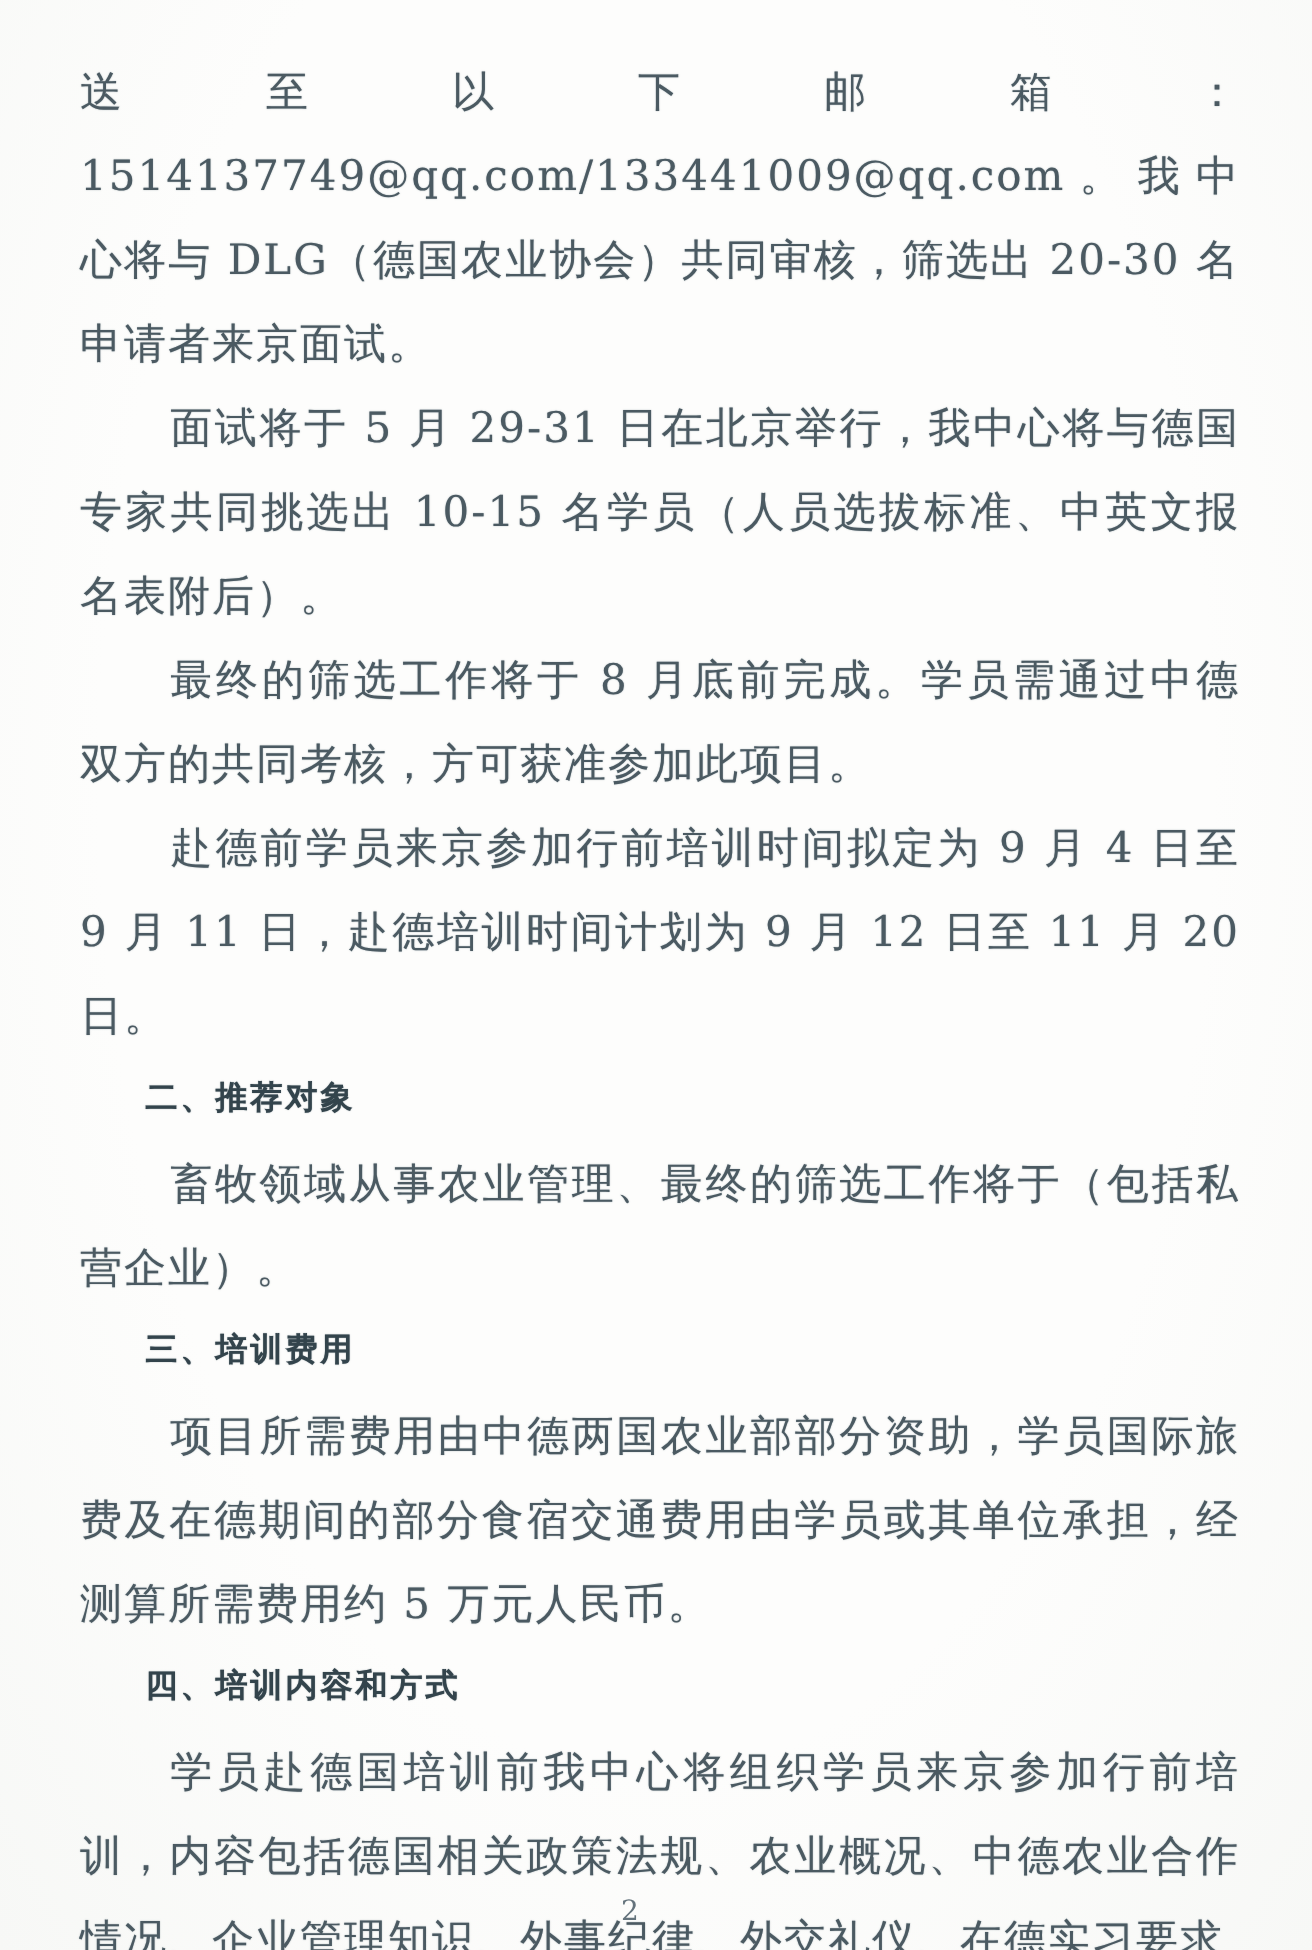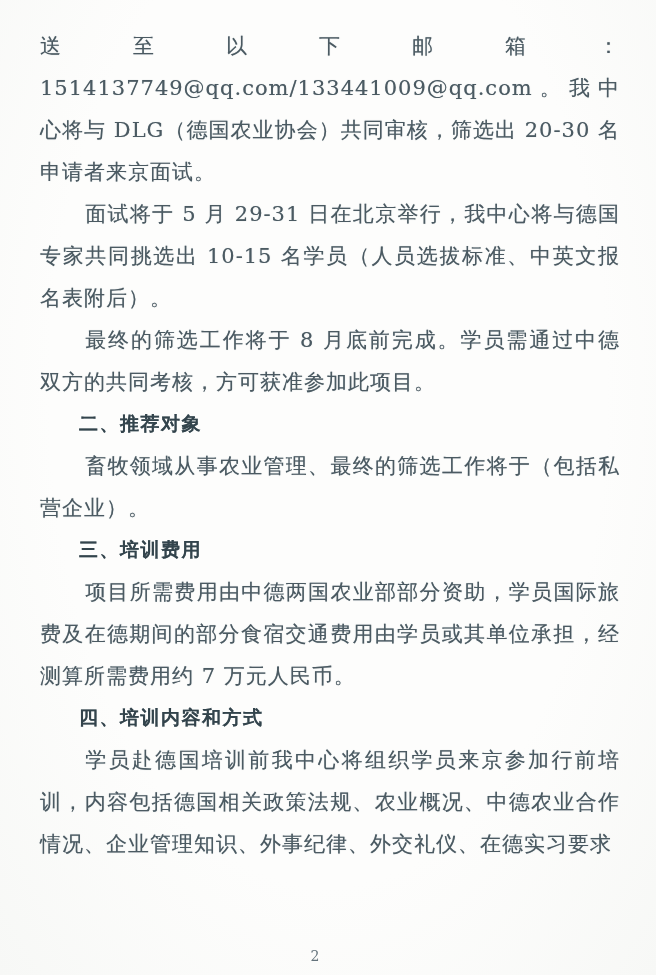--- a/index.html
+++ b/index.html
@@ -32,21 +32,21 @@
     color: #4b5a62;
     text-shadow: 0 0 0.7px rgba(75, 95, 105, 0.55);
   }
   .para.indent {
     text-indent: 2.15em;
   }
   .heading {
     margin: 0;
     font-family: Liberation Sans, sans-serif;
     font-weight: 700;
-    font-size: 19px;
+    font-size: 16px;
     line-height: 42px;
     letter-spacing: 1.5px;
     text-indent: 2.05em;
     color: #33444c;
     text-shadow: 0 0 0.6px rgba(50, 70, 80, 0.6);
   }
   .page-number {
     position: absolute;
     left: 0;
     top: 948px;
@@ -59,21 +59,22 @@
   }
 </style>
 </head>
 <body>
 
 <div class="page">
   <div class="content">
       <p class="para">送至以下邮箱：1514137749@qq.com/133441009@qq.com。我中心将与 DLG（德国农业协会）共同审核，筛选出 20-30 名申请者来京面试。</p>
       <p class="para indent">面试将于 5 月 29-31 日在北京举行，我中心将与德国专家共同挑选出 10-15 名学员（人员选拔标准、中英文报名表附后）。</p>
       <p class="para indent">最终的筛选工作将于 8 月底前完成。学员需通过中德双方的共同考核，方可获准参加此项目。</p>
+      <p class="para indent">赴德前学员来京参加行前培训时间拟定为 9 月 4 日至 9 月 11 日，赴德培训时间计划为 9 月 12 日至 11 月 20 日。</p>
       <p class="heading">二、推荐对象</p>
       <p class="para indent">畜牧领域从事农业管理、最终的筛选工作将于（包括私营企业）。</p>
       <p class="heading">三、培训费用</p>
-      <p class="para indent">项目所需费用由中德两国农业部部分资助，学员国际旅费及在德期间的部分食宿交通费用由学员或其单位承担，经测算所需费用约 7 万元人民币。</p>
+      <p class="para indent">项目所需费用由中德两国农业部部分资助，学员国际旅费及在德期间的部分食宿交通费用由学员或其单位承担，经测算所需费用约 5 万元人民币。</p>
       <p class="heading">四、培训内容和方式</p>
       <p class="para indent">学员赴德国培训前我中心将组织学员来京参加行前培训，内容包括德国相关政策法规、农业概况、中德农业合作情况、企业管理知识、外事纪律、外交礼仪、在德实习要求</p>
     </div>
   <div class="page-number">2</div>
 </div>
 
 </body></html>

